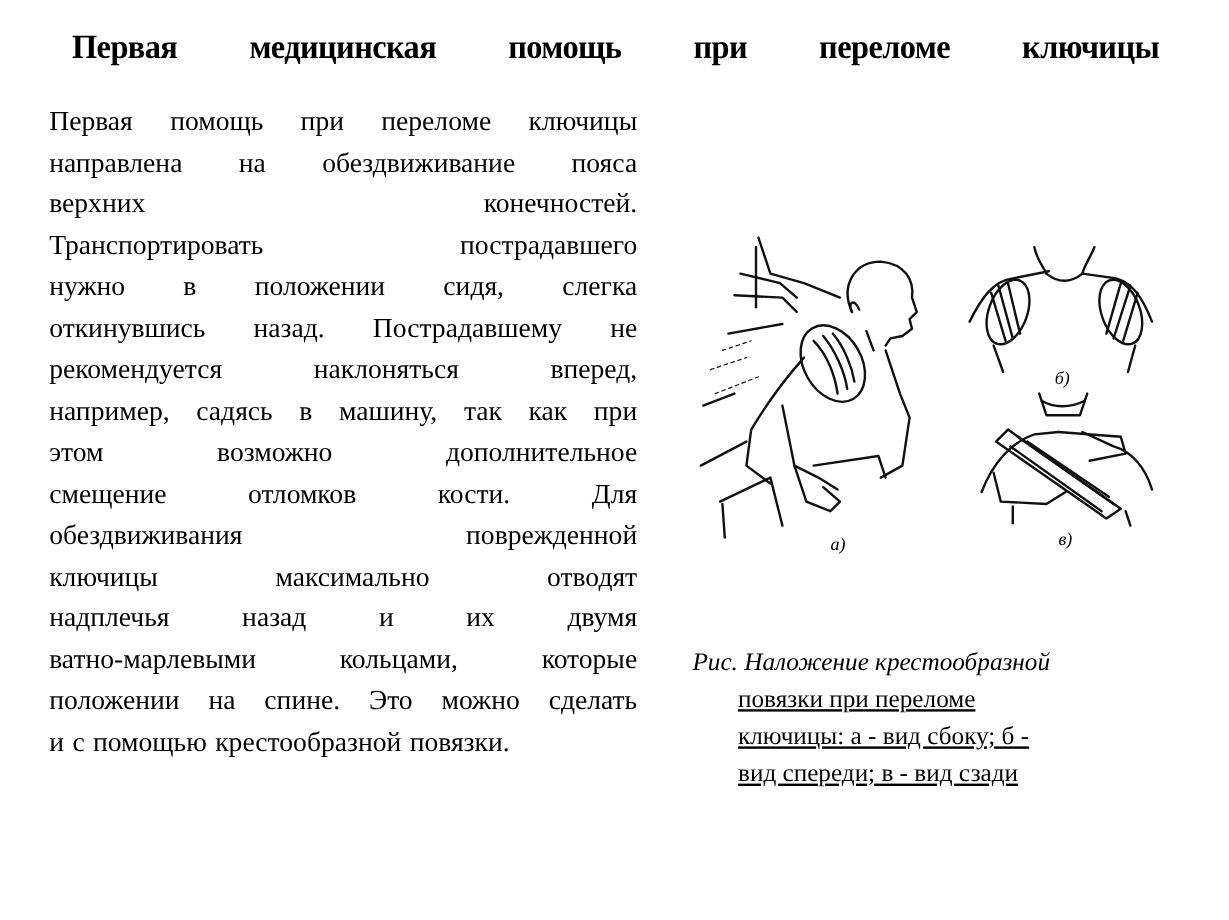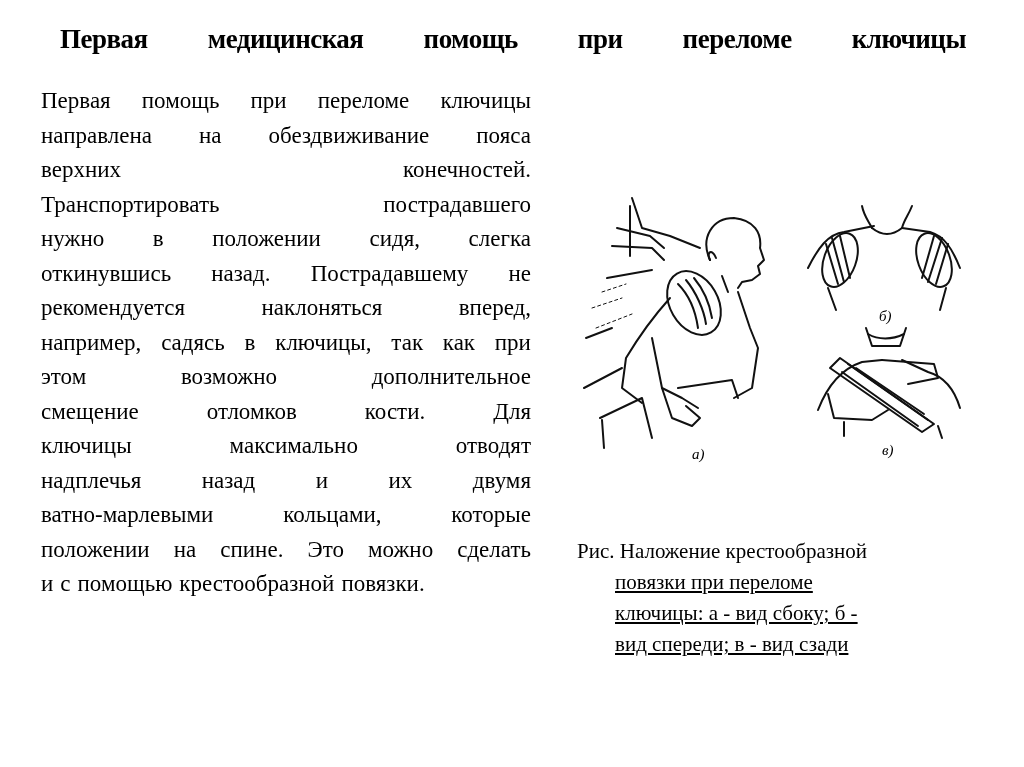--- a/index.html
+++ b/index.html
@@ -14,21 +14,21 @@
       position: absolute; left: 41px; top: 84px; width: 490px;
       font-family: "Liberation Serif", serif; font-size: 23px; line-height: 34.5px;
     }
     .line { display: flex; justify-content: space-between; white-space: nowrap; }
     .line.last { justify-content: flex-start; gap: 7px; }
     .figure { position: absolute; left: 582px; top: 188px; width: 388px; height: 280px; }
     .caption {
       position: absolute; left: 577px; top: 536px; width: 400px;
       font-family: "Liberation Serif", serif; font-size: 21px; line-height: 31px;
     }
-    .caption .first { padding-left: 0; }
+    .caption .first { padding-left: 0; font-style: italic; }
     .caption .indent { padding-left: 38px; text-decoration: underline; }
     .figlabel { font-family: "Liberation Serif", serif; font-style: italic; font-size: 15px; }
   </style>
 </head>
 <body>
 
 <div class="title">
   <span>Первая</span>
   <span>медицинская</span>
   <span>помощь</span>
@@ -74,35 +74,39 @@
   </div>
   <div class="line">
     <span>рекомендуется</span>
     <span>наклоняться</span>
     <span>вперед,</span>
   </div>
   <div class="line">
     <span>например,</span>
     <span>садясь</span>
     <span>в</span>
-    <span>ключицы,</span>
+    <span>машину,</span>
     <span>так</span>
     <span>как</span>
     <span>при</span>
   </div>
   <div class="line">
     <span>этом</span>
     <span>возможно</span>
     <span>дополнительное</span>
   </div>
   <div class="line">
     <span>смещение</span>
     <span>отломков</span>
     <span>кости.</span>
     <span>Для</span>
+  </div>
+  <div class="line">
+    <span>обездвиживания</span>
+    <span>поврежденной</span>
   </div>
   <div class="line">
     <span>ключицы</span>
     <span>максимально</span>
     <span>отводят</span>
   </div>
   <div class="line">
     <span>надплечья</span>
     <span>назад</span>
     <span>и</span>

